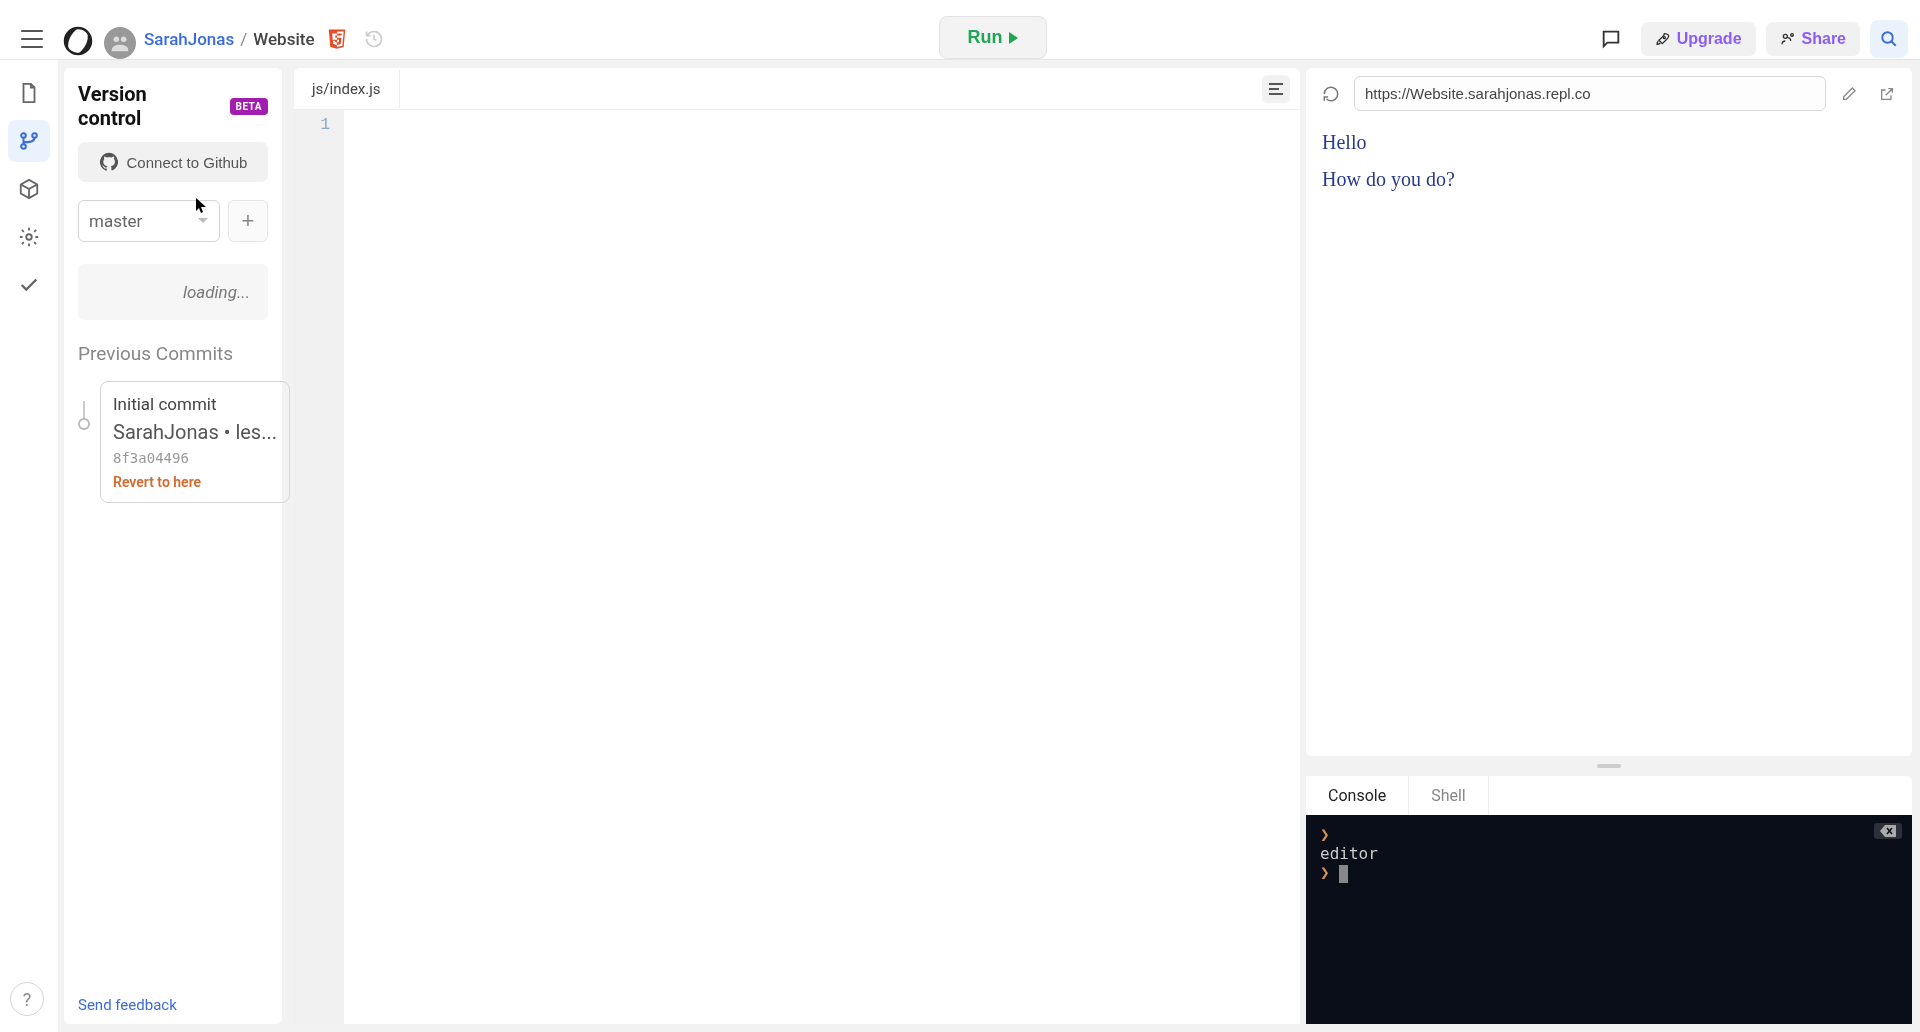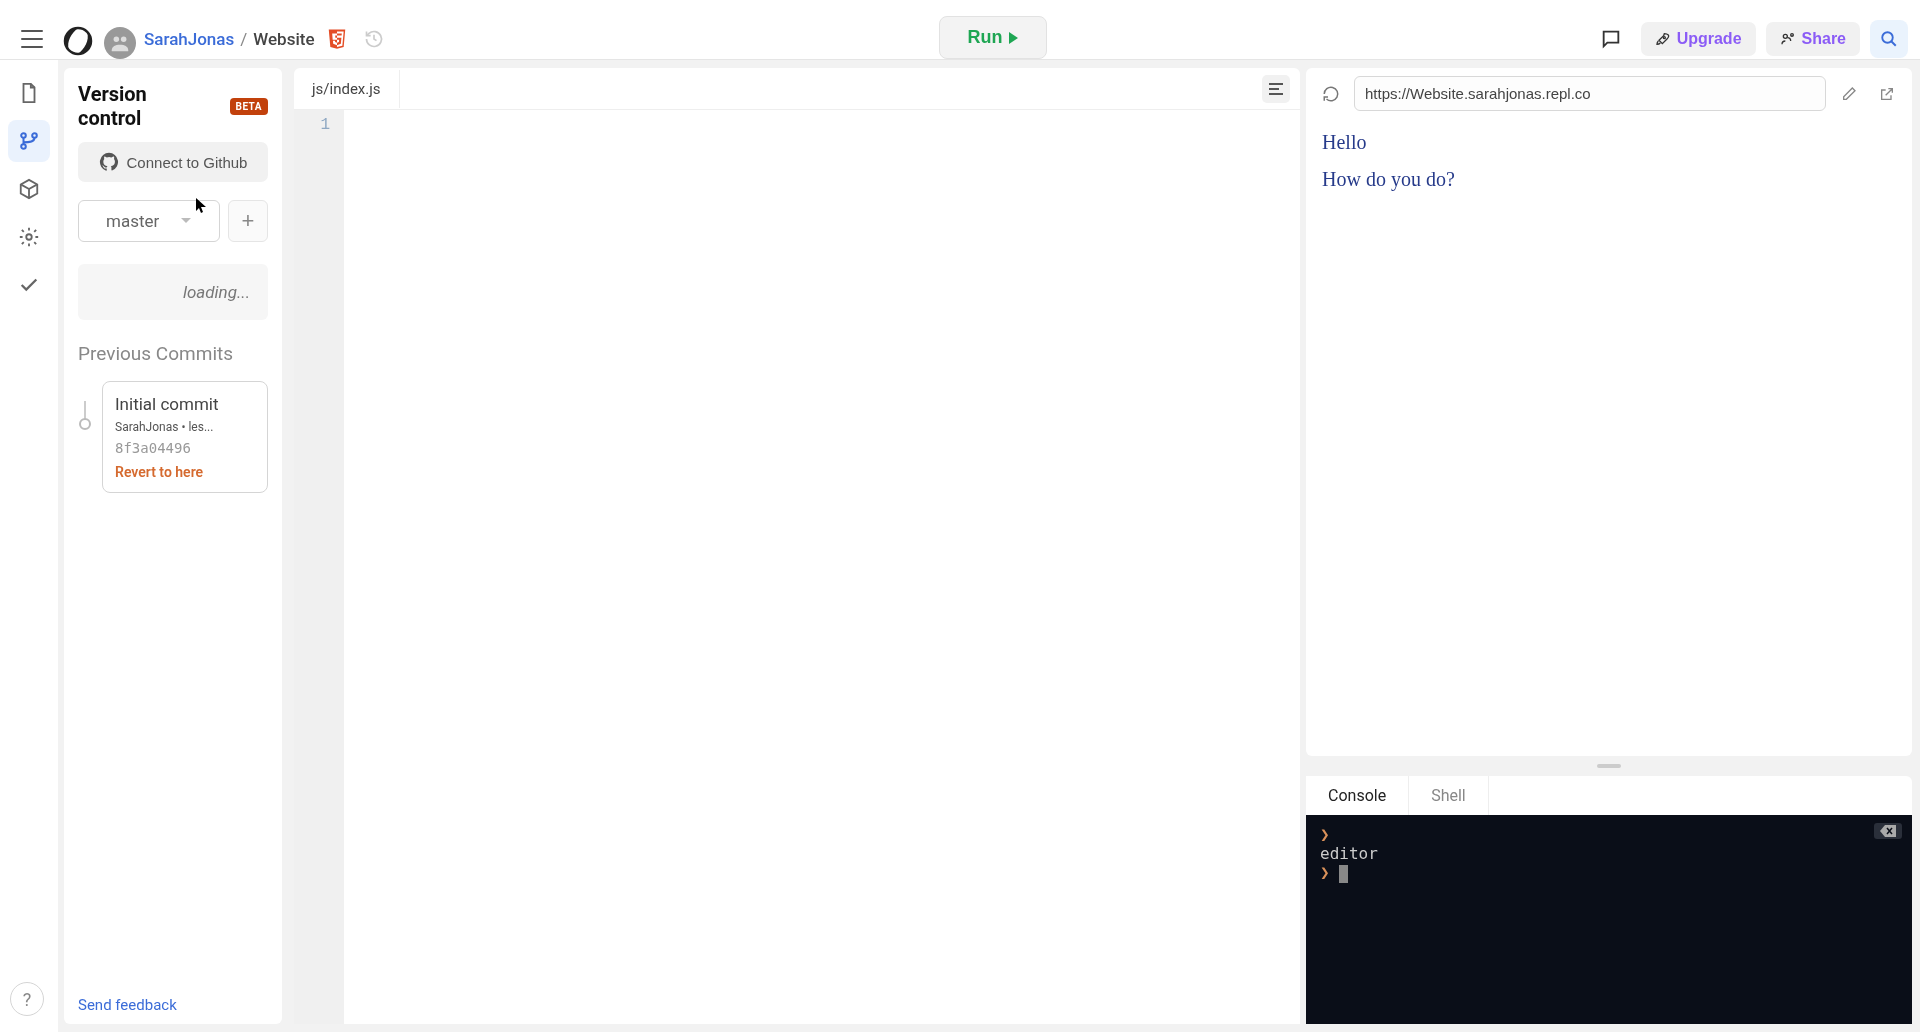--- a/index.html
+++ b/index.html
@@ -31,34 +31,34 @@
     
     .side-rail { width: 58px; background: #fff; display: flex; flex-direction: column; align-items: center; padding-top: 12px; gap: 6px; position: relative; }
     .side-icon { width: 42px; height: 42px; border-radius: 8px; display: flex; align-items: center; justify-content: center; cursor: pointer; color: #555; }
     .side-icon.active { background: #eaf2fd; color: #3b6cd8; }
     .side-help { position: absolute; bottom: 16px; left: 10px; width: 34px; height: 34px; border-radius: 50%; border: 1px solid #d5d5d5; display: flex; align-items: center; justify-content: center; color: #888; cursor: pointer; font-size:18px; }
     
     
     .vc-panel { width: 218px; background: #fff; border-radius: 6px; margin: 8px 6px; padding: 14px; display: flex; flex-direction: column; position: relative; }
     .vc-title { display: flex; align-items: center; gap: 16px; margin-bottom: 12px; }
     .vc-title h2 { font-size: 20px; font-weight: 700; color: #111; }
-    .beta-badge { background: #c2410c; color: #fff; font-size: 10px; font-weight: 700; padding: 3px 6px; border-radius: 4px; letter-spacing: 0.5px; }
+    .beta-badge { background: #a21caf; color: #fff; font-size: 10px; font-weight: 700; padding: 3px 6px; border-radius: 4px; letter-spacing: 0.5px; }
     .gh-btn { display: flex; align-items: center; justify-content: center; gap: 8px; background: #f1f1f1; border: none; border-radius: 7px; padding: 10px 12px; font-size: 15px; color: #555; font-weight: 500; cursor: pointer; margin-bottom: 18px; width: 100%; }
     .branch-row { display: flex; gap: 8px; margin-bottom: 22px; }
-    .branch-sel { flex: 1; border: 1px solid #d5d5d5; border-radius: 6px; padding: 10px 27px; font-size: 17px; color: #666; display:flex; align-items:center; justify-content:space-between; cursor:pointer; }
+    .branch-sel { flex: 1; border: 1px solid #d5d5d5; border-radius: 6px; padding: 10px 10px; font-size: 17px; color: #666; display:flex; align-items:center; justify-content:space-between; cursor:pointer; }
     .plus-btn { width: 40px; border: 1px solid #e5e5e5; border-radius: 6px; background: #fafafa; color: #888; font-size: 22px; cursor: pointer; }
     .loading-box { background: #f6f6f6; color: #777; font-size: 17px; text-align: right; padding: 18px; border-radius: 6px; margin-bottom: 22px; font-style: italic; }
     .prev-commits-h { font-size: 19px; color: #888; margin-bottom: 16px; }
     .commit-timeline { display: flex; gap: 10px; }
     .timeline-col { width: 14px; display: flex; flex-direction: column; align-items: center; padding-top: 20px; }
     .timeline-line { width: 2px; height: 18px; background: #ccc; }
     .timeline-dot { width: 12px; height: 12px; border: 2px solid #bbb; border-radius: 50%; background: #fff; margin-top: -1px; }
     .commit-card { border: 1px solid #d5d5d5; border-radius: 8px; padding: 12px 12px; flex: 1; }
     .commit-title { font-size: 17px; color: #444; margin-bottom: 6px; }
-    .commit-author { font-size: 12px; color: #555; margin-bottom: 6px; white-space: nowrap; overflow: hidden; text-overflow: ellipsis; }
+    .commit-author { font-size: 20px; color: #555; margin-bottom: 6px; white-space: nowrap; overflow: hidden; text-overflow: ellipsis; }
     .commit-hash { font-size: 14px; color: #999; font-family: ui-monospace, monospace; margin-bottom: 8px; }
     .revert-link { font-size: 14px; font-weight: 600; color: #d56a2f; cursor: pointer; }
     .feedback-link { position: absolute; bottom: 10px; left: 14px; color: #3b6cd8; font-size: 15px; }
     
     
     .editor-col { flex: 1; background: #fff; margin: 8px 6px; border-radius: 6px; display: flex; flex-direction: column; min-width: 400px; position: relative; }
     .editor-tabs { display: flex; align-items: center; border-bottom: 1px solid #eee; height: 42px; }
     .editor-tab { padding: 10px 18px; font-size: 15px; color: #444; border-right: 1px solid #eee; }
     .format-btn { margin-left: auto; margin-right: 10px; width: 28px; height: 28px; background: #f1f1f1; border-radius: 5px; display:flex;align-items:center;justify-content:center;cursor:pointer; }
     .editor-body { flex: 1; display: flex; font-family: ui-monospace, "Courier New", monospace; font-size: 16px; background: #fafafa; }

